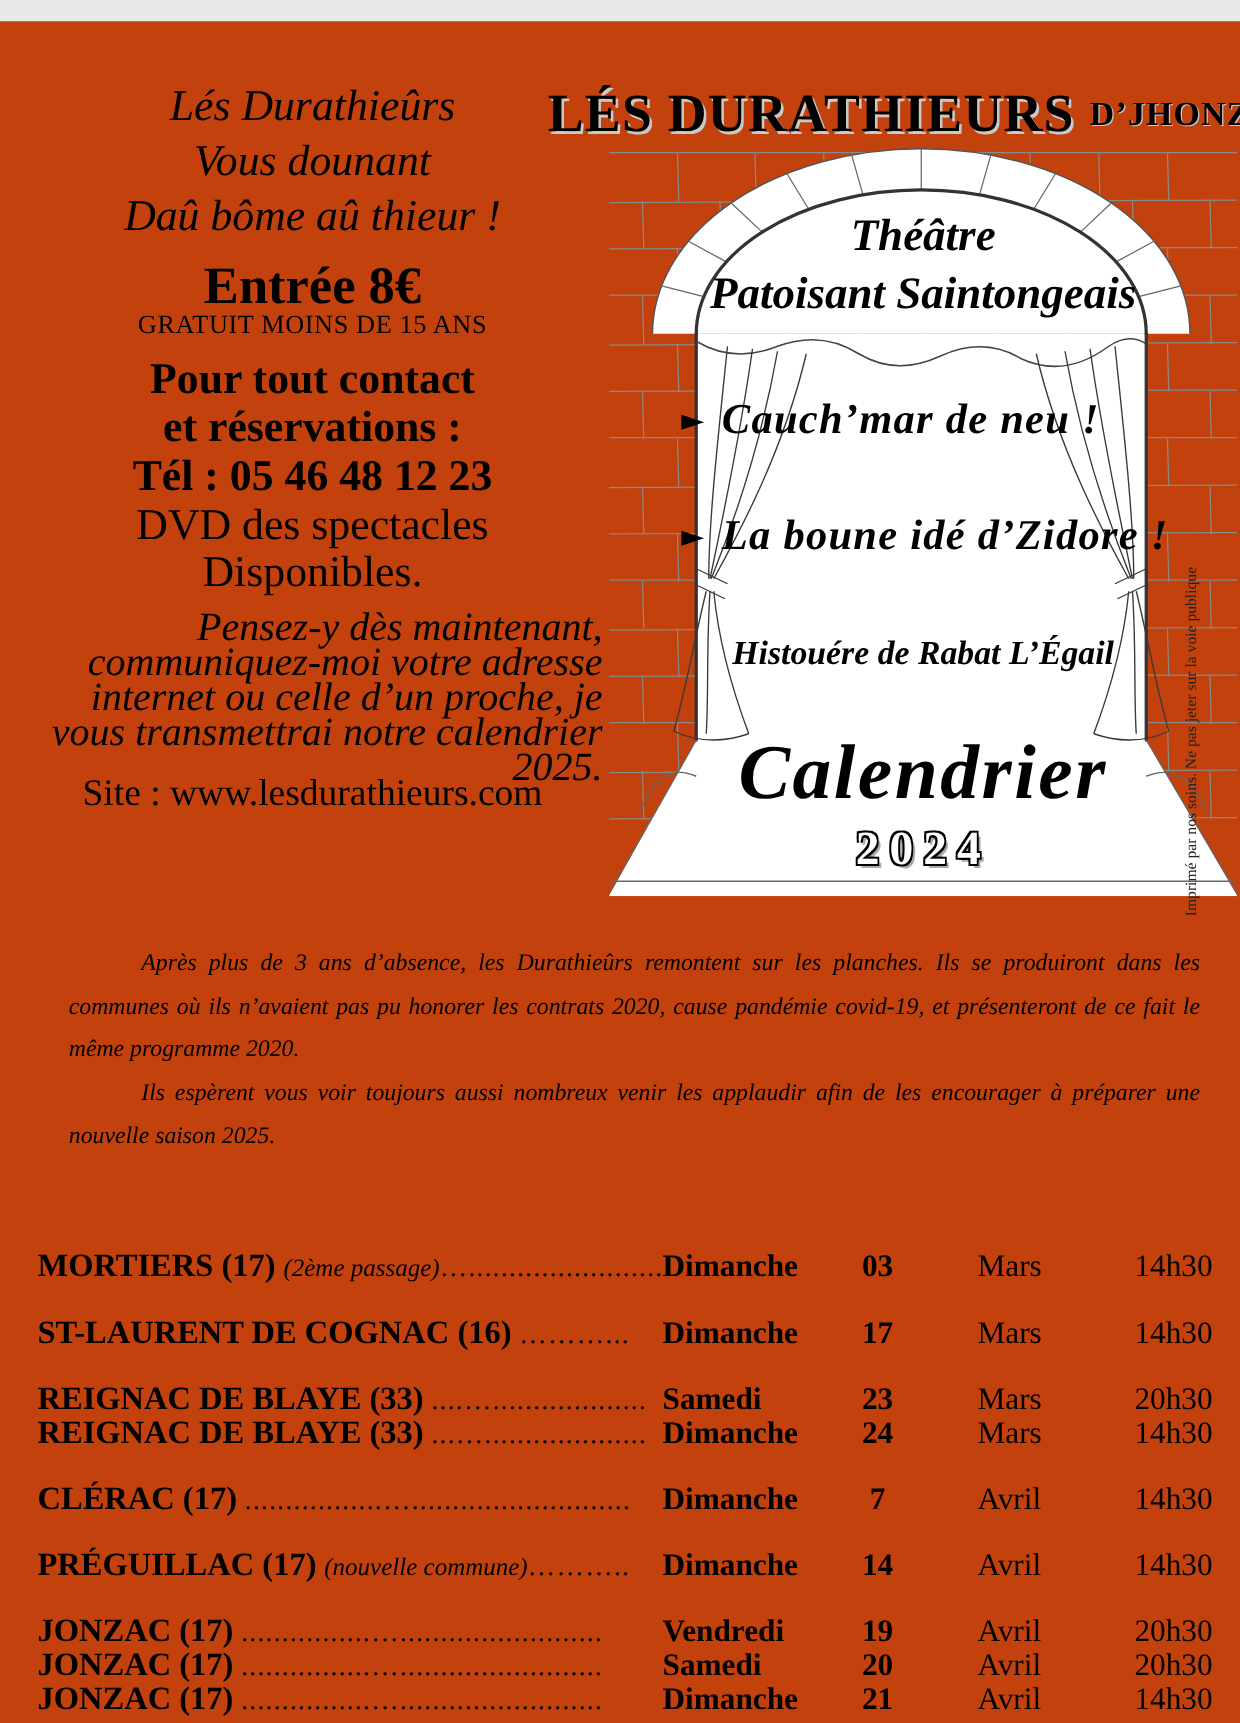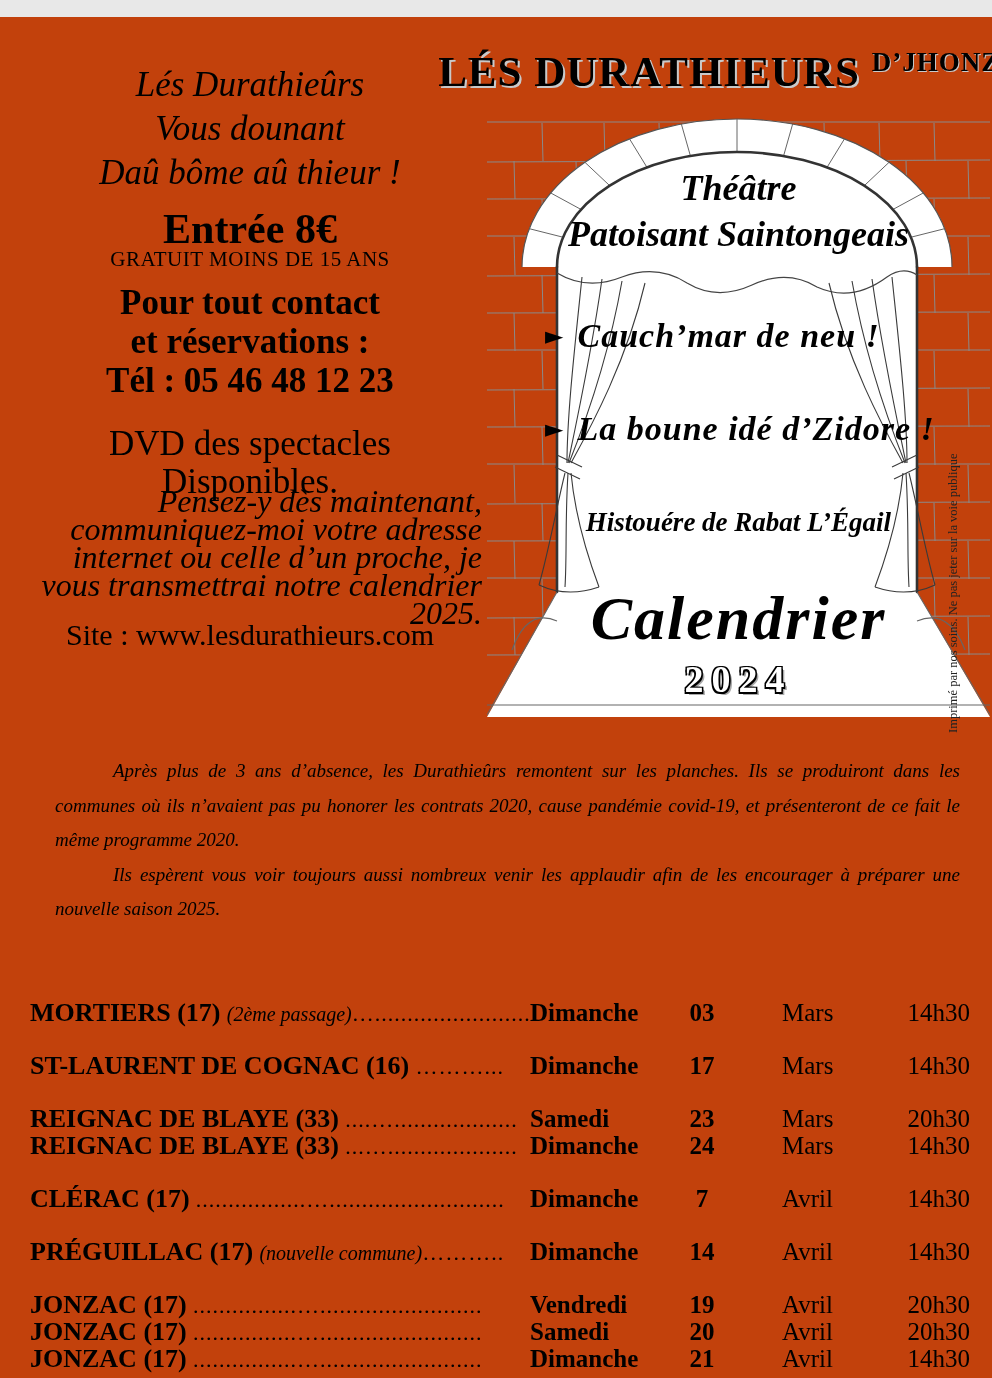--- a/index.html
+++ b/index.html
@@ -7,27 +7,27 @@
     position:relative;width:992px;height:1378px;background:#c2410c;
     margin:17px auto;overflow:hidden;color:#000;
     font-family:"Liberation Serif", serif;
   }
   
   .lp{position:absolute;text-align:center;}
   .slogan{left:25px;top:46px;width:450px;font-style:italic;font-size:35px;line-height:44px;}
   .price{left:25px;top:190px;width:450px;font-weight:bold;font-size:42px;line-height:44px;}
   .free-note{left:25px;top:230px;width:450px;font-size:21px;letter-spacing:.5px;}
   .contact{left:25px;top:266px;width:450px;font-weight:bold;font-size:35px;line-height:39px;}
-  .dvd{left:25px;top:408px;width:450px;font-size:35px;line-height:38px;}
+  .dvd{left:25px;top:384px;width:450px;font-size:35px;line-height:38px;}
   .reminder{left:18px;top:470px;width:464px;font-style:italic;font-size:32px;line-height:28px;text-align:right;}
   .mailsite{left:10px;top:601px;width:480px;font-size:30px;line-height:33px;}
   
   .title-row{
-    position:absolute;left:488px;top:30px;width:500px;
-    display:flex;justify-content:center;align-items:flex-start;gap:12px;white-space:nowrap;
+    position:absolute;left:488px;top:50px;width:500px;
+    display:flex;justify-content:center;align-items:center;gap:12px;white-space:nowrap;
   }
   .title-main{font-weight:bold;font-size:43px;letter-spacing:1px;text-shadow:2px 2px 0 #c9c9c9;}
   .title-suffix{font-weight:bold;font-size:27px;letter-spacing:1px;text-shadow:1px 1px 0 #c9c9c9;}
   .arch{position:absolute;left:487px;top:88px;width:503px;height:612px;}
   .arch svg{position:absolute;left:0;top:0;}
   .arch .txt{position:absolute;left:0;width:100%;text-align:center;}
   .arch-line1{top:62px;font-size:36px;font-style:italic;font-weight:600;}
   .arch-line2{top:108px;font-size:36px;font-style:italic;font-weight:600;}
   .play{position:absolute;left:58px;display:flex;align-items:center;gap:14px;white-space:nowrap;}
   .play-1{top:212px;}

